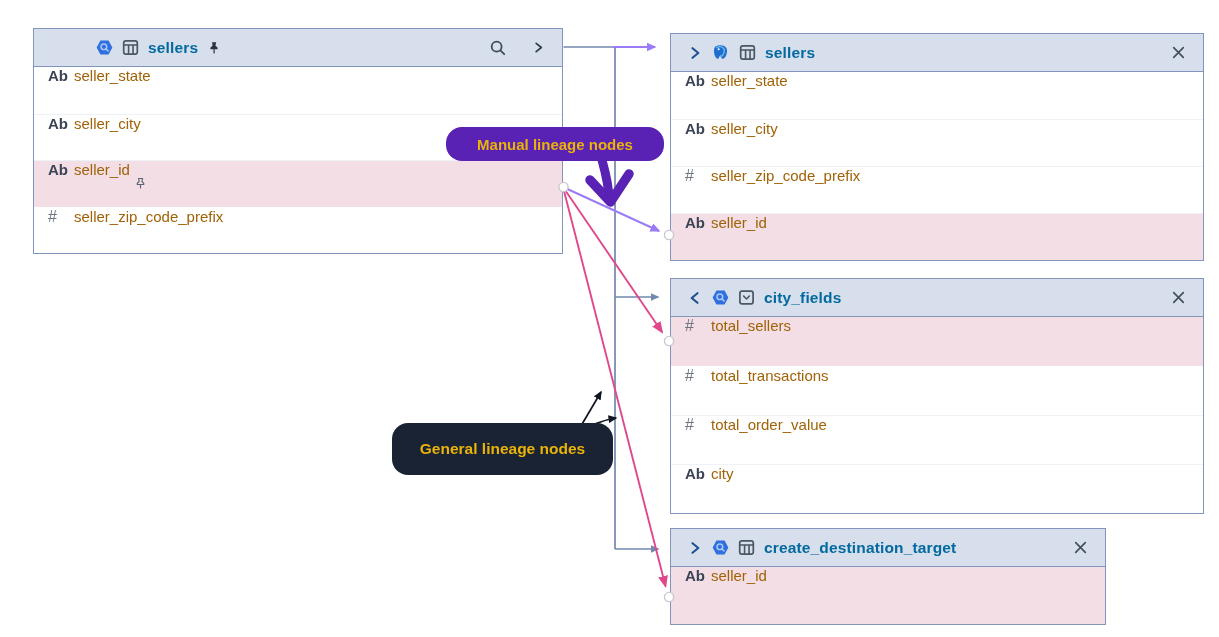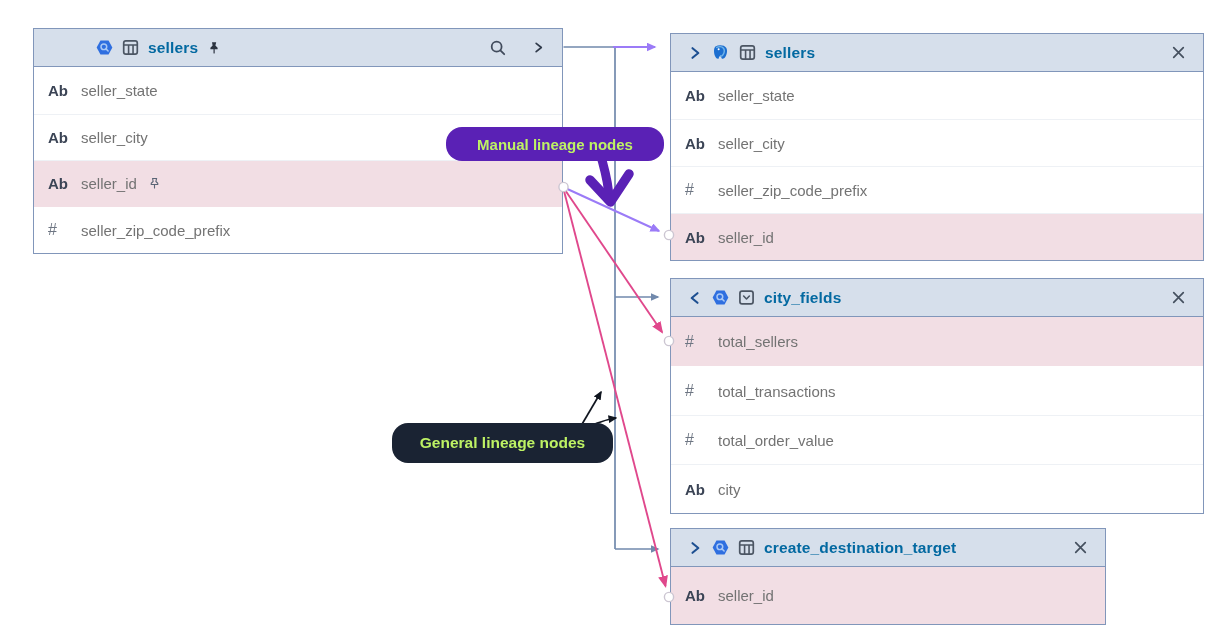--- a/index.html
+++ b/index.html
@@ -22,43 +22,43 @@
   #n0{left:33px;top:28px;width:530px}
   #n1{left:670px;top:33px;width:534px}
   #n2{left:670px;top:278px;width:534px}
   #n3{left:670px;top:528px;width:436px}
   .nh{height:38px;background:var(--header-bg);border-bottom:1.5px solid var(--node-border);
       display:flex;align-items:center;gap:9px;padding:0 16px}
   #n0 .nh{padding-left:62px}
   .title{font-size:15.5px;font-weight:700;color:#0369a1;letter-spacing:.15px;white-space:nowrap}
   .spacer{margin-left:auto}
   .hact{display:flex;align-items:center;gap:24px}
-  .nr{height:47px;display:flex;align-items:center;gap:9px;padding:0 14px;background:#fff}
+  .nr{height:47px;display:flex;gap:2px;padding:0 14px;background:#fff}
   #n0 .nr{height:46.5px}
   #n2 .nr{height:49px}
   #n3 .nr{height:57px}
   .nr+.nr{border-top:1px solid #eef1f5}
   .nr.hl{background:var(--row-highlight)}
   .nr.hl+.nr{border-top-color:transparent}
   .ftype{width:24px;flex:0 0 24px;font-size:15px;text-align:left}
   .t-text{font-weight:700;color:#3b4455}
   .t-num{font-weight:400;color:#6e7683;font-size:16px}
-  .fname{font-size:15px;color:#737373;white-space:nowrap}
+  .fname{font-size:15px;color:#a16207;white-space:nowrap}
   .icon{display:inline-flex;align-items:center;justify-content:center;flex:0 0 auto}
   .pin-outline{display:none;margin-left:2px}
   .pin-outline.show{display:inline-flex}
 
   
   #edges{position:absolute;left:0;top:0;z-index:3;pointer-events:none}
 
   
-  .badge{position:absolute;z-index:4;color:#bef264;font-weight:700;border-radius:16px;
+  .badge{position:absolute;z-index:4;color:#eab308;font-weight:700;border-radius:16px;
          display:flex;align-items:center;justify-content:center;white-space:nowrap}
   #badge-manual{left:446px;top:127px;width:218px;height:34px;background:var(--badge-manual-bg);font-size:15px}
-  #badge-general{left:392px;top:423px;width:221px;height:40px;background:var(--badge-general-bg);font-size:15.5px}
+  #badge-general{left:392px;top:423px;width:221px;height:52px;background:var(--badge-general-bg);font-size:15.5px}
 </style>
 </head>
 <body>
 
 <div class="canvas">
 
   <div class="node" id="n0">
     <div class="nh">
       <span class="icon">
         <svg width="17" height="17" viewBox="0 0 16 16">

